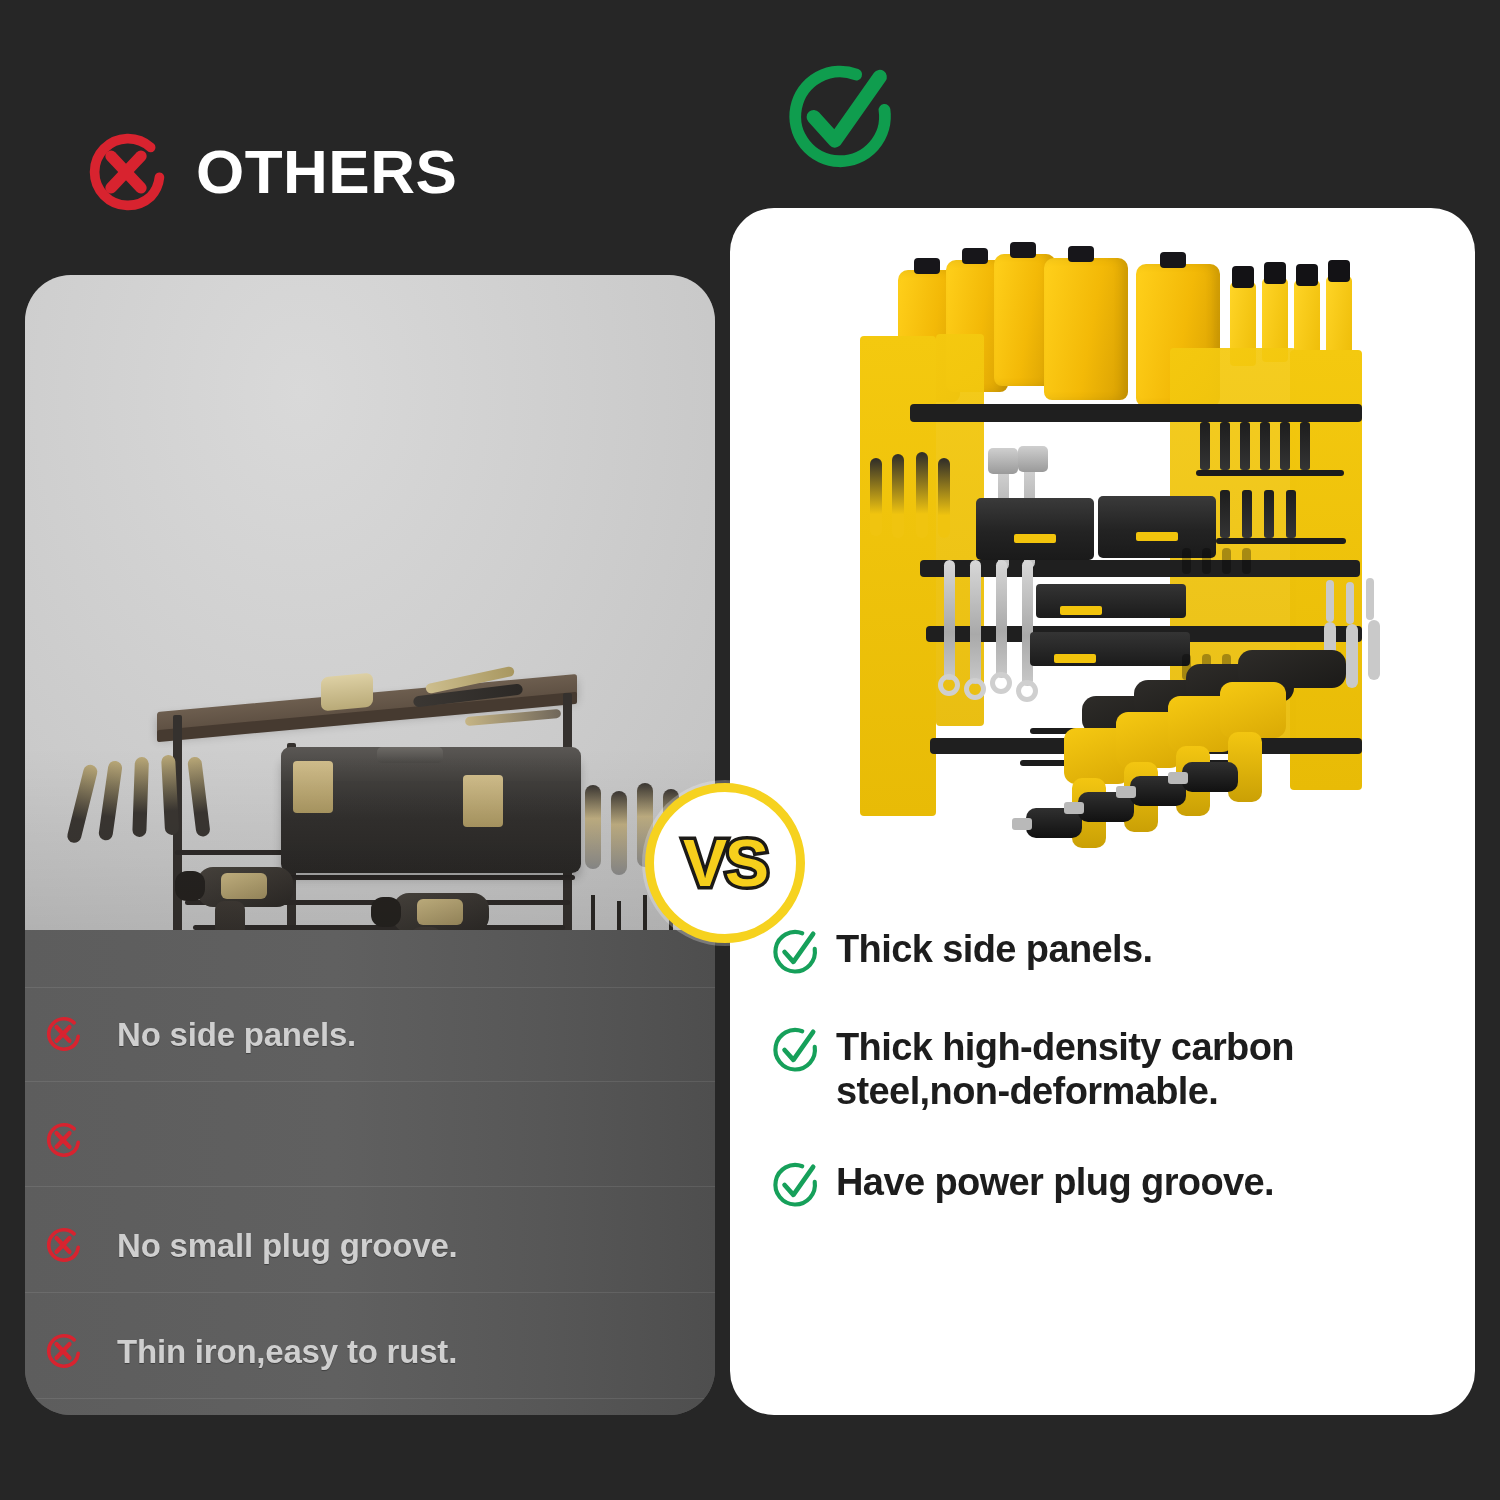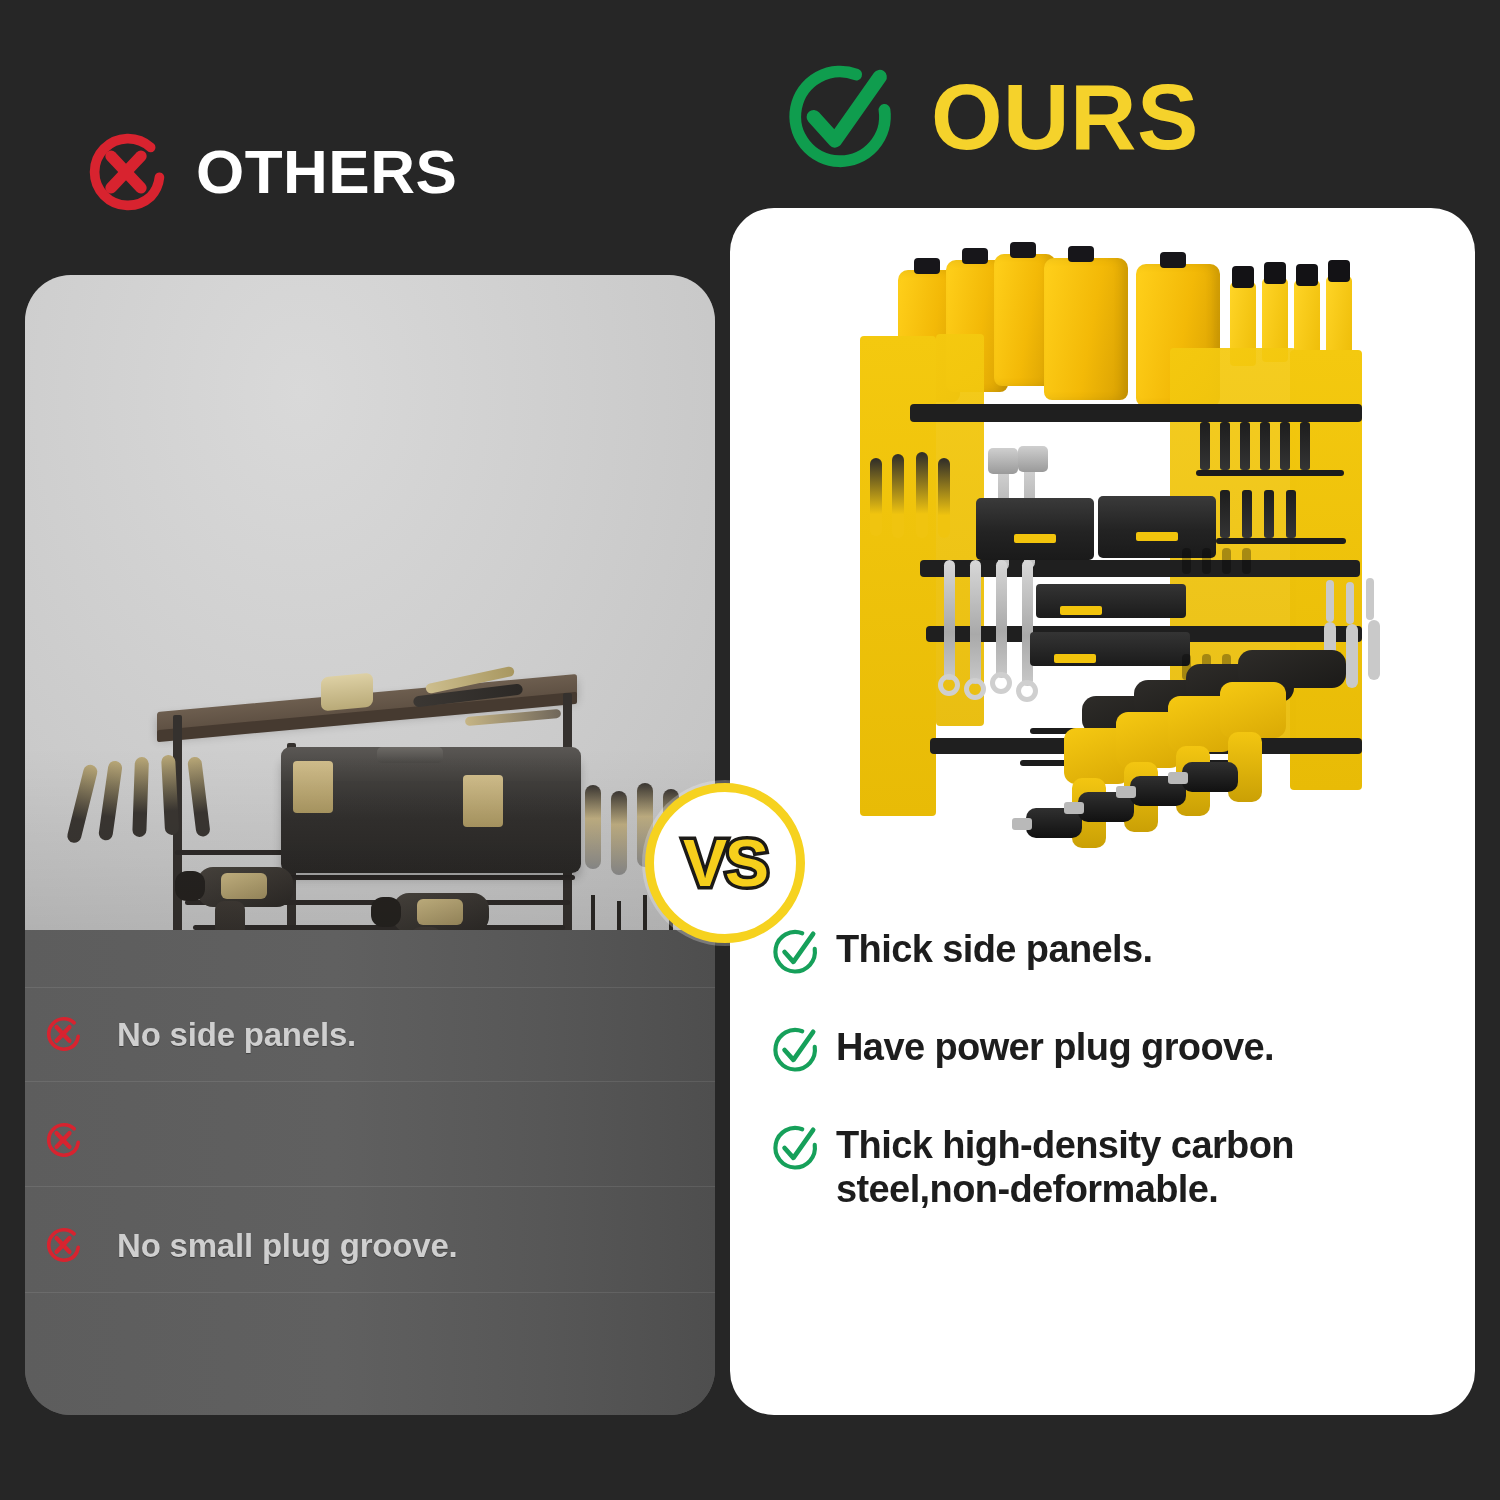--- a/index.html
+++ b/index.html
@@ -233,21 +233,20 @@
     <path d="M67 32 L33 68" stroke="#d8232f" stroke-width="13" stroke-linecap="round"></path>
   </svg>
   <span class="hdr-title" id="others-title">OTHERS</span>
 </div>
 
 <div class="hdr" id="hdr-ours">
   <svg class="badge-ico" width="118" height="118" viewBox="0 0 100 100">
     <path d="M62 14 A38 38 0 1 0 86 44" fill="none" stroke="#0f9d4e" stroke-width="10" stroke-linecap="round"></path>
     <path d="M26 50 L44 70 L82 16" fill="none" stroke="#0f9d4e" stroke-width="12" stroke-linecap="round" stroke-linejoin="round"></path>
   </svg>
-  <span class="hdr-title" id="ours-title">OURS</span>
 </div>
 
 <div class="card" id="card-others">
 
   <div id="others-photo">
 
     <div class="tabletop"></div>
     <div class="tabletop2"></div>
 
     <div style="position:absolute;left:296px;top:400px;width:52px;height:34px;border-radius:7px;background:linear-gradient(180deg,#ddd0a4,#b9aa78);transform:skewY(-5deg);"></div>
@@ -321,20 +320,28 @@
         <path d="M66 33 L34 67" stroke="#d8232f" stroke-width="11" stroke-linecap="round"></path>
       </svg>
     </div>
     <div class="row-o">
       <svg class="ico" width="40" height="40" viewBox="0 0 100 100">
         <path d="M78 22 A38 38 0 1 0 78 78 A38 38 0 0 0 88 56" fill="none" stroke="#d8232f" stroke-width="9" stroke-linecap="round"></path>
         <path d="M34 33 L66 67" stroke="#d8232f" stroke-width="11" stroke-linecap="round"></path>
         <path d="M66 33 L34 67" stroke="#d8232f" stroke-width="11" stroke-linecap="round"></path>
       </svg>
       <span class="txt-o">No small plug groove.</span>
+    </div>
+    <div class="row-o">
+      <svg class="ico" width="40" height="40" viewBox="0 0 100 100">
+        <path d="M78 22 A38 38 0 1 0 78 78 A38 38 0 0 0 88 56" fill="none" stroke="#d8232f" stroke-width="9" stroke-linecap="round"></path>
+        <path d="M34 33 L66 67" stroke="#d8232f" stroke-width="11" stroke-linecap="round"></path>
+        <path d="M66 33 L34 67" stroke="#d8232f" stroke-width="11" stroke-linecap="round"></path>
+      </svg>
+      <span class="txt-o">Thin iron,easy to rust.</span>
     </div>
   </div>
 </div>
 
 <div class="card" id="card-ours">
 
   <div style="position:absolute;left:0;top:0;width:745px;height:718px;">
 
     <div class="jug" style="left:168px;top:62px;"></div>
     <div class="jug-cap" style="left:184px;top:50px;"></div>
@@ -459,27 +466,27 @@
         <path d="M62 14 A38 38 0 1 0 86 44" fill="none" stroke="#16a05a" stroke-width="8" stroke-linecap="round"></path>
         <path d="M28 50 L45 69 L83 15" fill="none" stroke="#16a05a" stroke-width="9" stroke-linecap="round" stroke-linejoin="round"></path>
       </svg>
       <span class="txt-u">Thick side panels.</span>
     </div>
     <div class="row-u">
       <svg class="ico" width="52" height="52" viewBox="0 0 100 100">
         <path d="M62 14 A38 38 0 1 0 86 44" fill="none" stroke="#16a05a" stroke-width="8" stroke-linecap="round"></path>
         <path d="M28 50 L45 69 L83 15" fill="none" stroke="#16a05a" stroke-width="9" stroke-linecap="round" stroke-linejoin="round"></path>
       </svg>
-      <span class="txt-u">Have power plug groove.</span>
+      <span class="txt-u">Thick high-density carbon steel,non-deformable.</span>
     </div>
     <div class="row-u">
       <svg class="ico" width="52" height="52" viewBox="0 0 100 100">
         <path d="M62 14 A38 38 0 1 0 86 44" fill="none" stroke="#16a05a" stroke-width="8" stroke-linecap="round"></path>
         <path d="M28 50 L45 69 L83 15" fill="none" stroke="#16a05a" stroke-width="9" stroke-linecap="round" stroke-linejoin="round"></path>
       </svg>
-      <span class="txt-u">Thick high-density carbon steel,non-deformable.</span>
+      <span class="txt-u">Have power plug groove.</span>
     </div>
   </div>
 </div>
 
 <div id="vs-badge">
   <span id="vs-text">VS</span>
 </div>
 
 </body></html>

